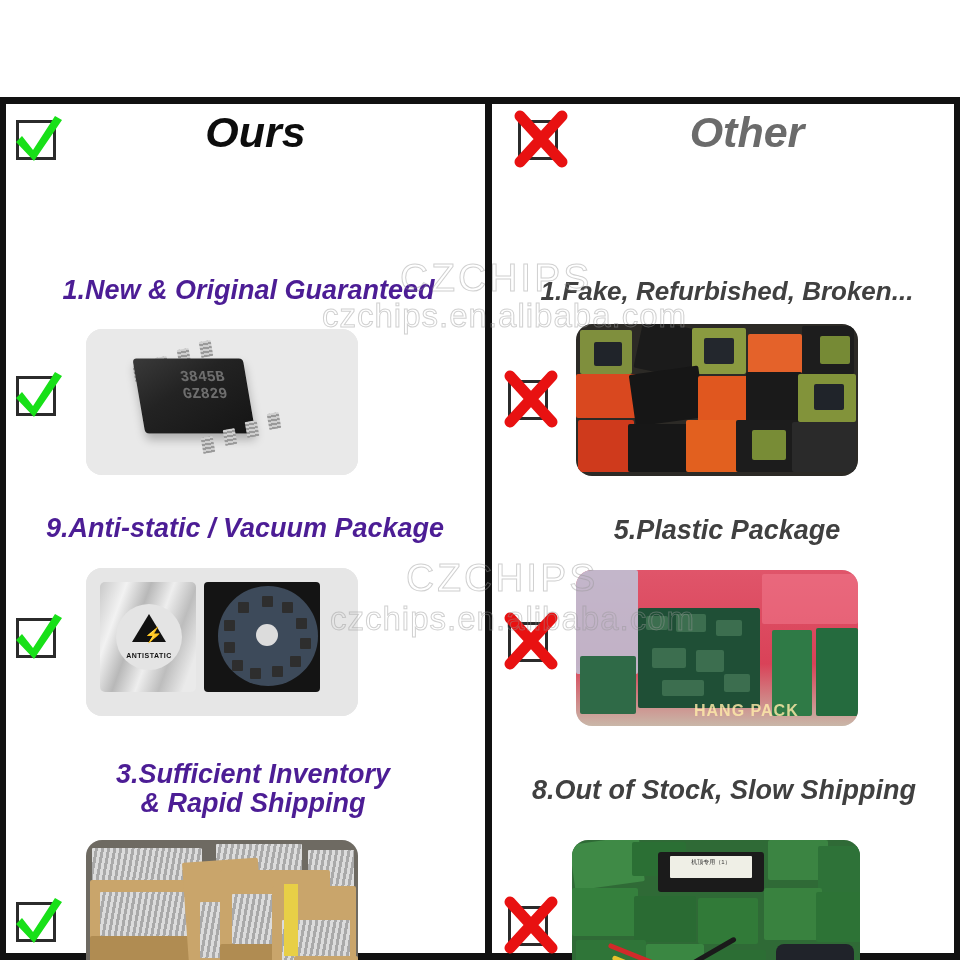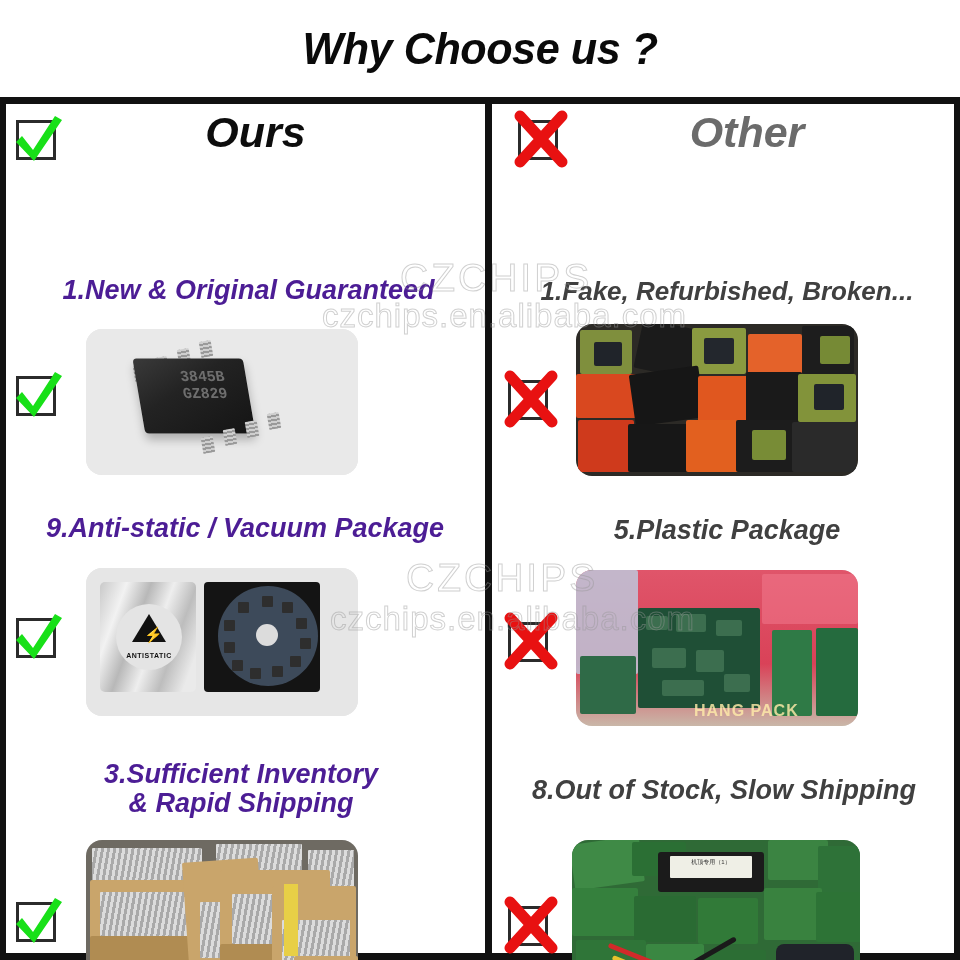--- a/index.html
+++ b/index.html
@@ -139,23 +139,20 @@
   .ew-lbl{position:absolute;left:98px;top:16px;width:82px;height:22px;background:#efefe6;border-radius:1px;
     font-size:6px;color:#333;text-align:center;line-height:9px;padding-top:2px;box-sizing:border-box;}
   .ew-blk{position:absolute;right:6px;bottom:4px;width:78px;height:62px;background:#20232a;border-radius:8px;}
   .wire{position:absolute;height:5px;border-radius:3px;}
 </style>
 </head>
 <body>
 
 <div class="page">
 
-  <div class="title-bar">
-    <div class="title">Why Choose us ?</div>
-  </div>
 
   <div class="rule-top"></div>
   <div class="rule-bottom"></div>
   <div class="rule-left"></div>
   <div class="rule-right"></div>
   <div class="rule-mid"></div>
 
   <div class="col col-left">
 
     <div class="col-head">
@@ -220,21 +217,21 @@
         <div class="pk" style="left:164px;top:100px;"></div>
         <div class="pk" style="left:146px;top:92px;"></div>
         <div class="pk" style="left:138px;top:74px;"></div>
         <div class="pk" style="left:138px;top:52px;"></div>
         <div class="pk" style="left:152px;top:34px;"></div>
         <div class="as-hub"></div>
       </div>
     </div>
 
     <div class="row">
-      <div class="row-label" style="position:absolute;left:0;top:578px;width:470px;text-align:center;font-size:27px;">3.Sufficient Inventory
+      <div class="row-label" style="position:absolute;left:12px;top:578px;width:470px;text-align:center;font-size:27px;">3.Sufficient Inventory
 &amp; Rapid Shipping</div>
       <div class="mark" style="left:4px;top:712px;">
         <div class="box"></div>
         <svg viewBox="0 0 56 56">
           <path d="M6 30 L12 24 L23 38 L45 4 L52 8 L24 49 Z" fill="#18e018"></path>
         </svg>
       </div>
       <div class="photo" style="left:80px;top:658px;width:272px;height:170px;">
         <div class="bx"></div>
         <div class="foil" style="left:6px;top:8px;width:110px;height:46px;"></div>

